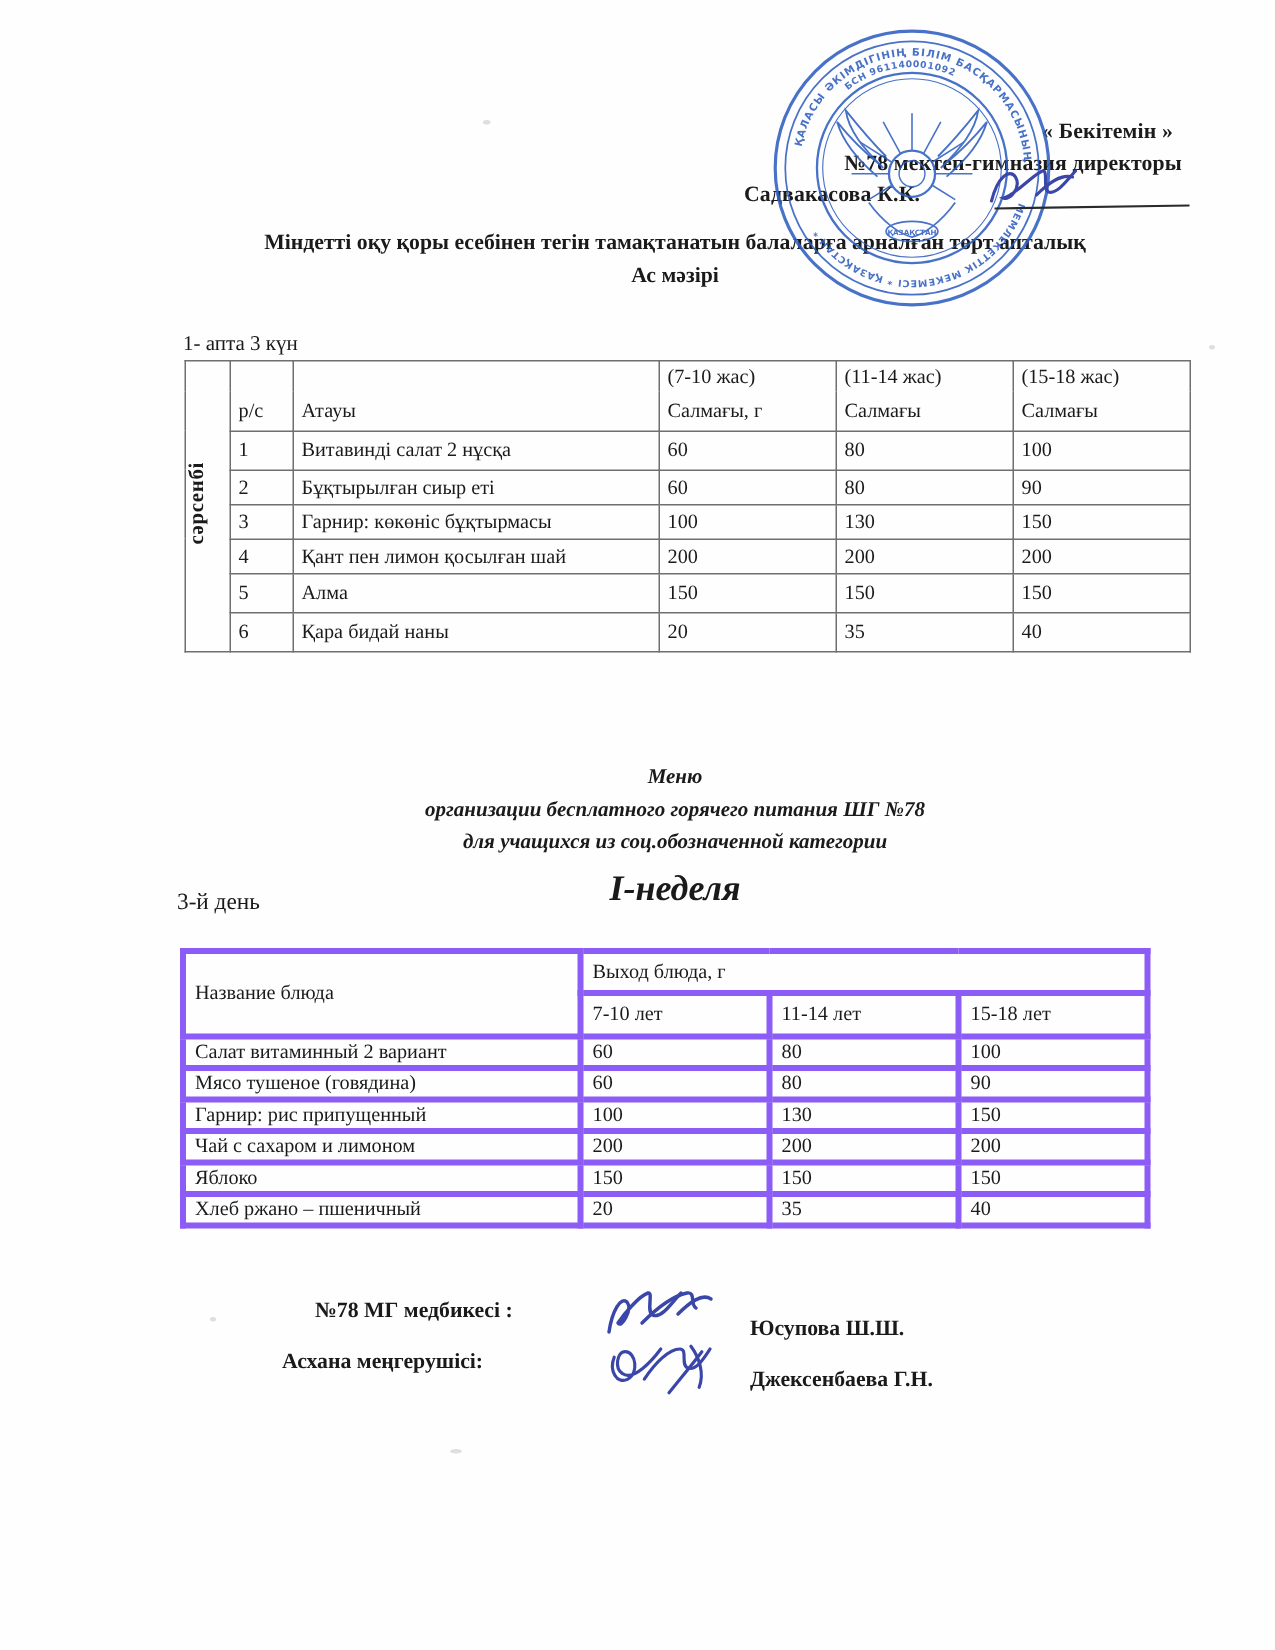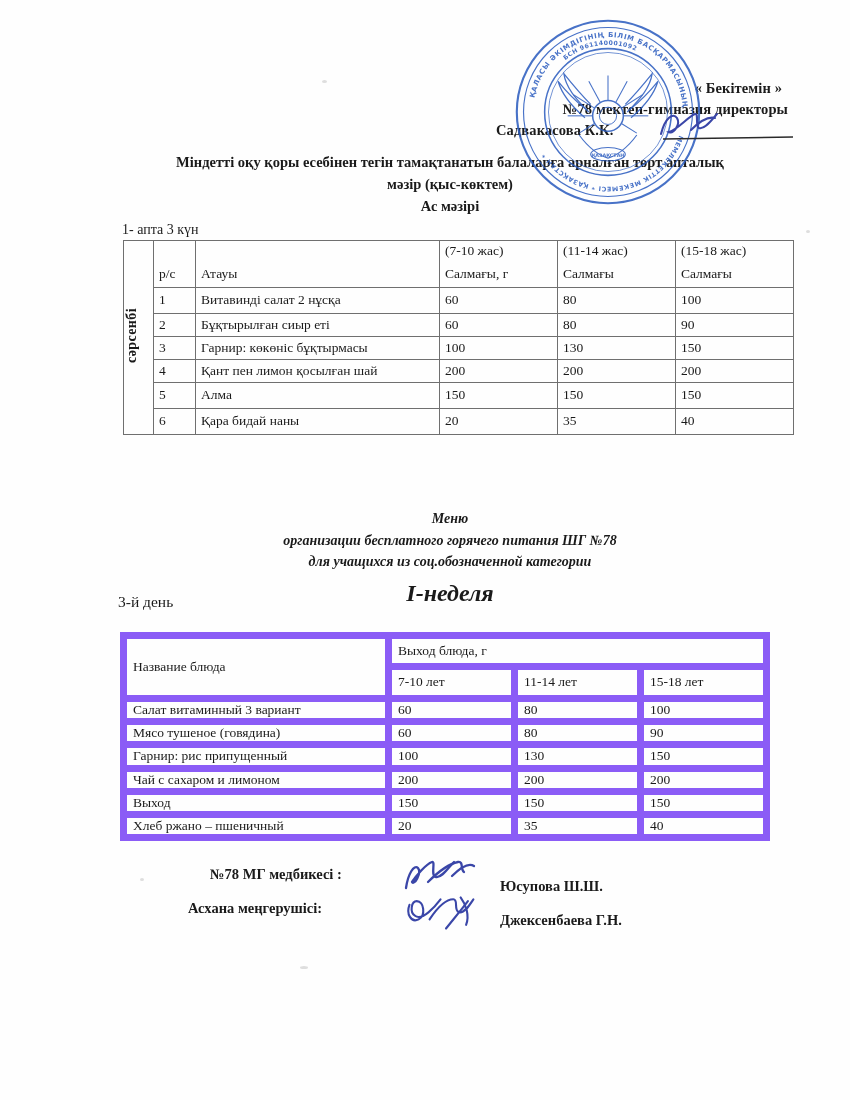--- a/index.html
+++ b/index.html
@@ -172,21 +172,21 @@
     left: 120px;
     top: 632px;
     width: 643px;
   }
   table.doc2 {
     border-collapse: collapse;
     width: 100%;
     table-layout: fixed;
   }
   table.doc2 td, table.doc2 th {
-    border: 7px solid #8b5cf6;
+    border: 4px solid #8b5cf6;
     padding: 0 6px;
     font-size: 13.5px;
     font-weight: normal;
     text-align: left;
     vertical-align: middle;
     line-height: 1.2;
   }
   .rc-name { width: 265px; }
   .rc-age  { width: 126px; }
   .ru-h-name { font-size: 16px; font-weight: bold; }
@@ -314,21 +314,20 @@
   <svg class="dir-sign" viewBox="0 0 140 38" aria-hidden="true">
     <g fill="none" stroke="#3a46a8" stroke-width="2.1" stroke-linecap="round">
       <path d="M 6,26 C 10,10 18,4 22,10 C 26,17 18,26 14,24 C 22,22 34,8 40,6 C 44,5 40,18 44,20 C 50,22 58,10 62,6"></path>
       <path d="M 36,22 C 44,14 52,8 60,10"></path>
     </g>
     <line x1="8" y1="31" x2="138" y2="29" stroke="#2a2a2a" stroke-width="1.5"></line>
   </svg>
 
   <div class="kk-title">
     <span class="t-row">Міндетті оқу қоры есебінен  тегін тамақтанатын балаларға арналған төрт  апталық</span>
-    <span class="t-row">мәзір (қыс-көктем)</span>
     <span class="t-row">Ас  мәзірі</span>
   </div>
 
   <div class="week-day-label">1- апта  3 күн</div>
 
   <div class="tbl1-wrap">
     <table class="doc">
       <colgroup>
         <col class="day-cell">
           <col class="c-num">
@@ -425,21 +424,21 @@
           <td rowspan="2" class="ru-h-name">Название блюда</td>
           <td colspan="3" class="ru-h-out" style="height:24px;">Выход блюда, г</td>
         </tr>
         <tr>
           <td class="ru-h-age" style="height:25px;">7-10 лет</td>
           <td class="ru-h-age">11-14 лет</td>
           <td class="ru-h-age">15-18 лет</td>
         </tr>
 
         <tr class="rr">
-          <td>Салат витаминный 3 вариант</td>
+          <td>Салат витаминный 2 вариант</td>
           <td>60</td>
           <td>80</td>
           <td>100</td>
         </tr>
         <tr class="rr">
           <td>Мясо тушеное (говядина)</td>
           <td>60</td>
           <td>80</td>
           <td>90</td>
         </tr>
@@ -449,21 +448,21 @@
           <td>130</td>
           <td>150</td>
         </tr>
         <tr class="rr">
           <td>Чай с сахаром и лимоном</td>
           <td>200</td>
           <td>200</td>
           <td>200</td>
         </tr>
         <tr class="rr">
-          <td>Выход</td>
+          <td>Яблоко</td>
           <td>150</td>
           <td>150</td>
           <td>150</td>
         </tr>
         <tr class="rr">
           <td>Хлеб ржано – пшеничный</td>
           <td>20</td>
           <td>35</td>
           <td>40</td>
         </tr>

